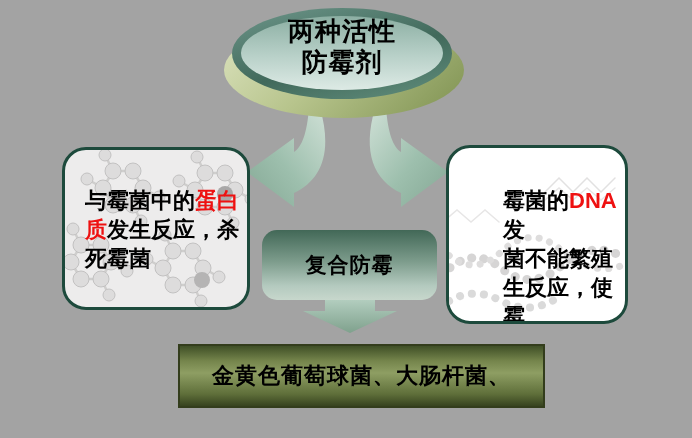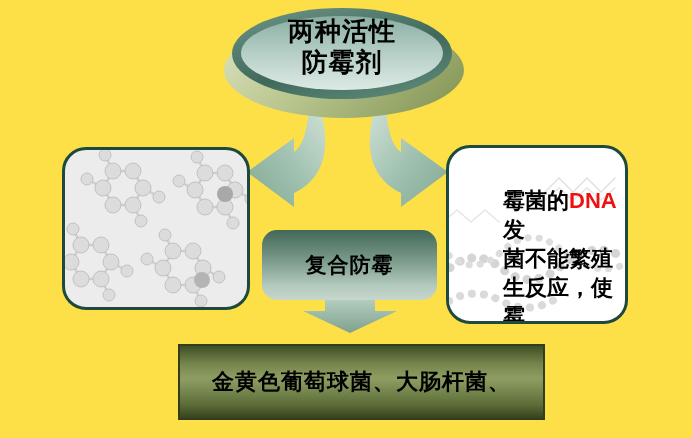--- a/index.html
+++ b/index.html
@@ -1,17 +1,17 @@
 <!DOCTYPE html>
 <html><head>
 <meta charset="utf-8">
 <style>
   html,body{margin:0;padding:0;background:#ffffff;}
   .stage{
-    position:relative;width:692px;height:438px;background:#fde047;overflow:hidden;
+    position:relative;width:692px;height:438px;background:#a3a3a3;overflow:hidden;
     font-family:"Liberation Serif","DejaVu Serif",serif;font-weight:bold;color:#000;
   }
   
   .ellipse-base{
     position:absolute;left:224px;top:22px;width:240px;height:96px;border-radius:50%;
     background:linear-gradient(135deg,#dde4c0 0%,#b7c48c 45%,#7e9150 100%);
   }
   .ellipse-top{
     position:absolute;left:232px;top:8px;width:220px;height:91px;border-radius:50%;
     background:linear-gradient(165deg,#6d968a 0%,#41695b 55%,#63907e 100%);
@@ -41,21 +41,21 @@
   .latin-red{color:#ee1111;font-family:"Liberation Sans","DejaVu Sans",sans-serif;font-weight:bold;}
   
   .callout-rect{
     position:absolute;left:262px;top:230px;width:175px;height:70px;
     background:linear-gradient(180deg,#426857 0%,#7d9c8c 45%,#b4cabf 80%,#c7d7cc 100%);
     display:flex;align-items:center;justify-content:center;border-radius:15px;
   }
   .callout-label{font-size:21px;letter-spacing:1px;}
   
   .bottom-box{
-    position:absolute;left:178px;top:344px;width:367px;height:76px;box-sizing:border-box;
+    position:absolute;left:178px;top:344px;width:367px;height:64px;box-sizing:border-box;
     border:2px solid #333d1c;
     background:linear-gradient(180deg,#3f4f26 0%,#75854c 25%,#8e9e63 45%,#5f6f3a 80%,#37431f 100%);
     display:flex;flex-direction:column;align-items:center;justify-content:center;
   }
   .bottom-line{font-size:22px;line-height:30px;text-align:center;letter-spacing:1px;}
 </style>
 </head>
 <body>
 
 <div class="stage">
@@ -121,20 +121,31 @@
           </g>
         </g>
       </defs>
       <use href="#benzene" x="0" y="0" transform="translate(58,38)"></use>
       <use href="#benzene" x="0" y="0" transform="translate(150,40)"></use>
       <use href="#benzene" x="0" y="0" transform="translate(26,112)"></use>
       <use href="#benzene" x="0" y="0" transform="translate(118,118)"></use>
       <circle cx="160" cy="44" r="8" fill="#a9a8a8"></circle>
       <circle cx="137" cy="130" r="8" fill="#b5b4b4"></circle>
     </svg>
+    <div class="box-text">
+      <div>
+        <span>与霉菌中的</span><span class="red">蛋白</span>
+      </div>
+      <div>
+        <span class="red">质</span><span>发生反应，杀</span>
+      </div>
+      <div>
+        <span>死霉菌</span>
+      </div>
+    </div>
   </div>
 
   <div class="info-box right-box">
     <svg class="deco-svg" viewBox="0 0 176 173">
       <g fill="none" stroke-linecap="round">
         <path d="M -8 128 Q 22 96 52 120 T 112 118 T 172 108" stroke="#d6d5d5" stroke-width="9" stroke-dasharray="0.1 12"></path>
         <path d="M -8 100 Q 22 132 52 104 T 112 102 T 172 118" stroke="#dedddd" stroke-width="7" stroke-dasharray="0.1 11"></path>
         <path d="M -10 160 Q 20 136 50 152 T 108 150" stroke="#dadada" stroke-width="8" stroke-dasharray="0.1 12"></path>
         <path d="M 96 44 L 110 30 L 124 44 L 138 30 L 152 44 L 166 30" stroke="#e2e1e1" stroke-width="1.5"></path>
         <path d="M 96 52 L 110 40 L 124 52 L 138 40 L 152 52 L 166 40" stroke="#e7e6e6" stroke-width="1.5"></path>

